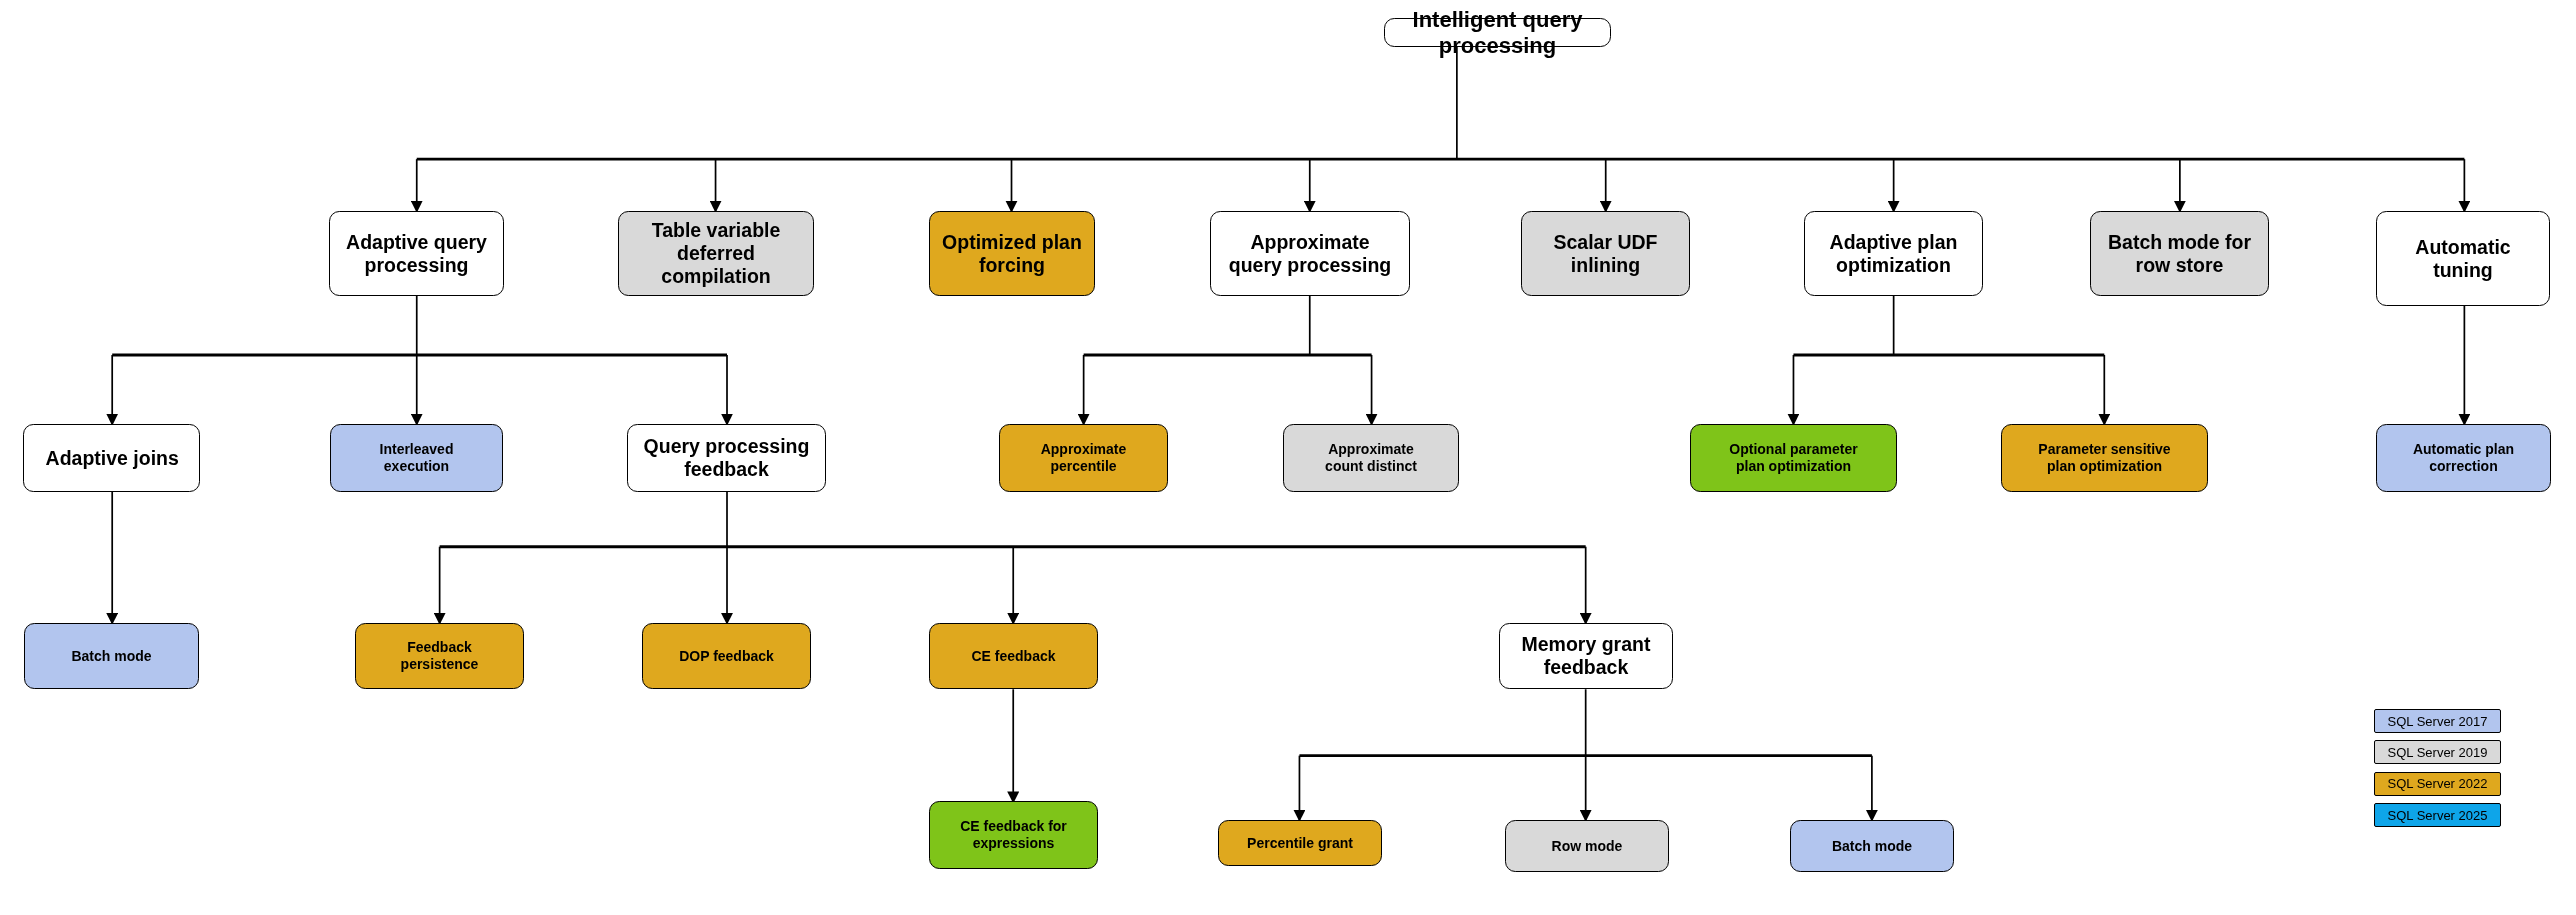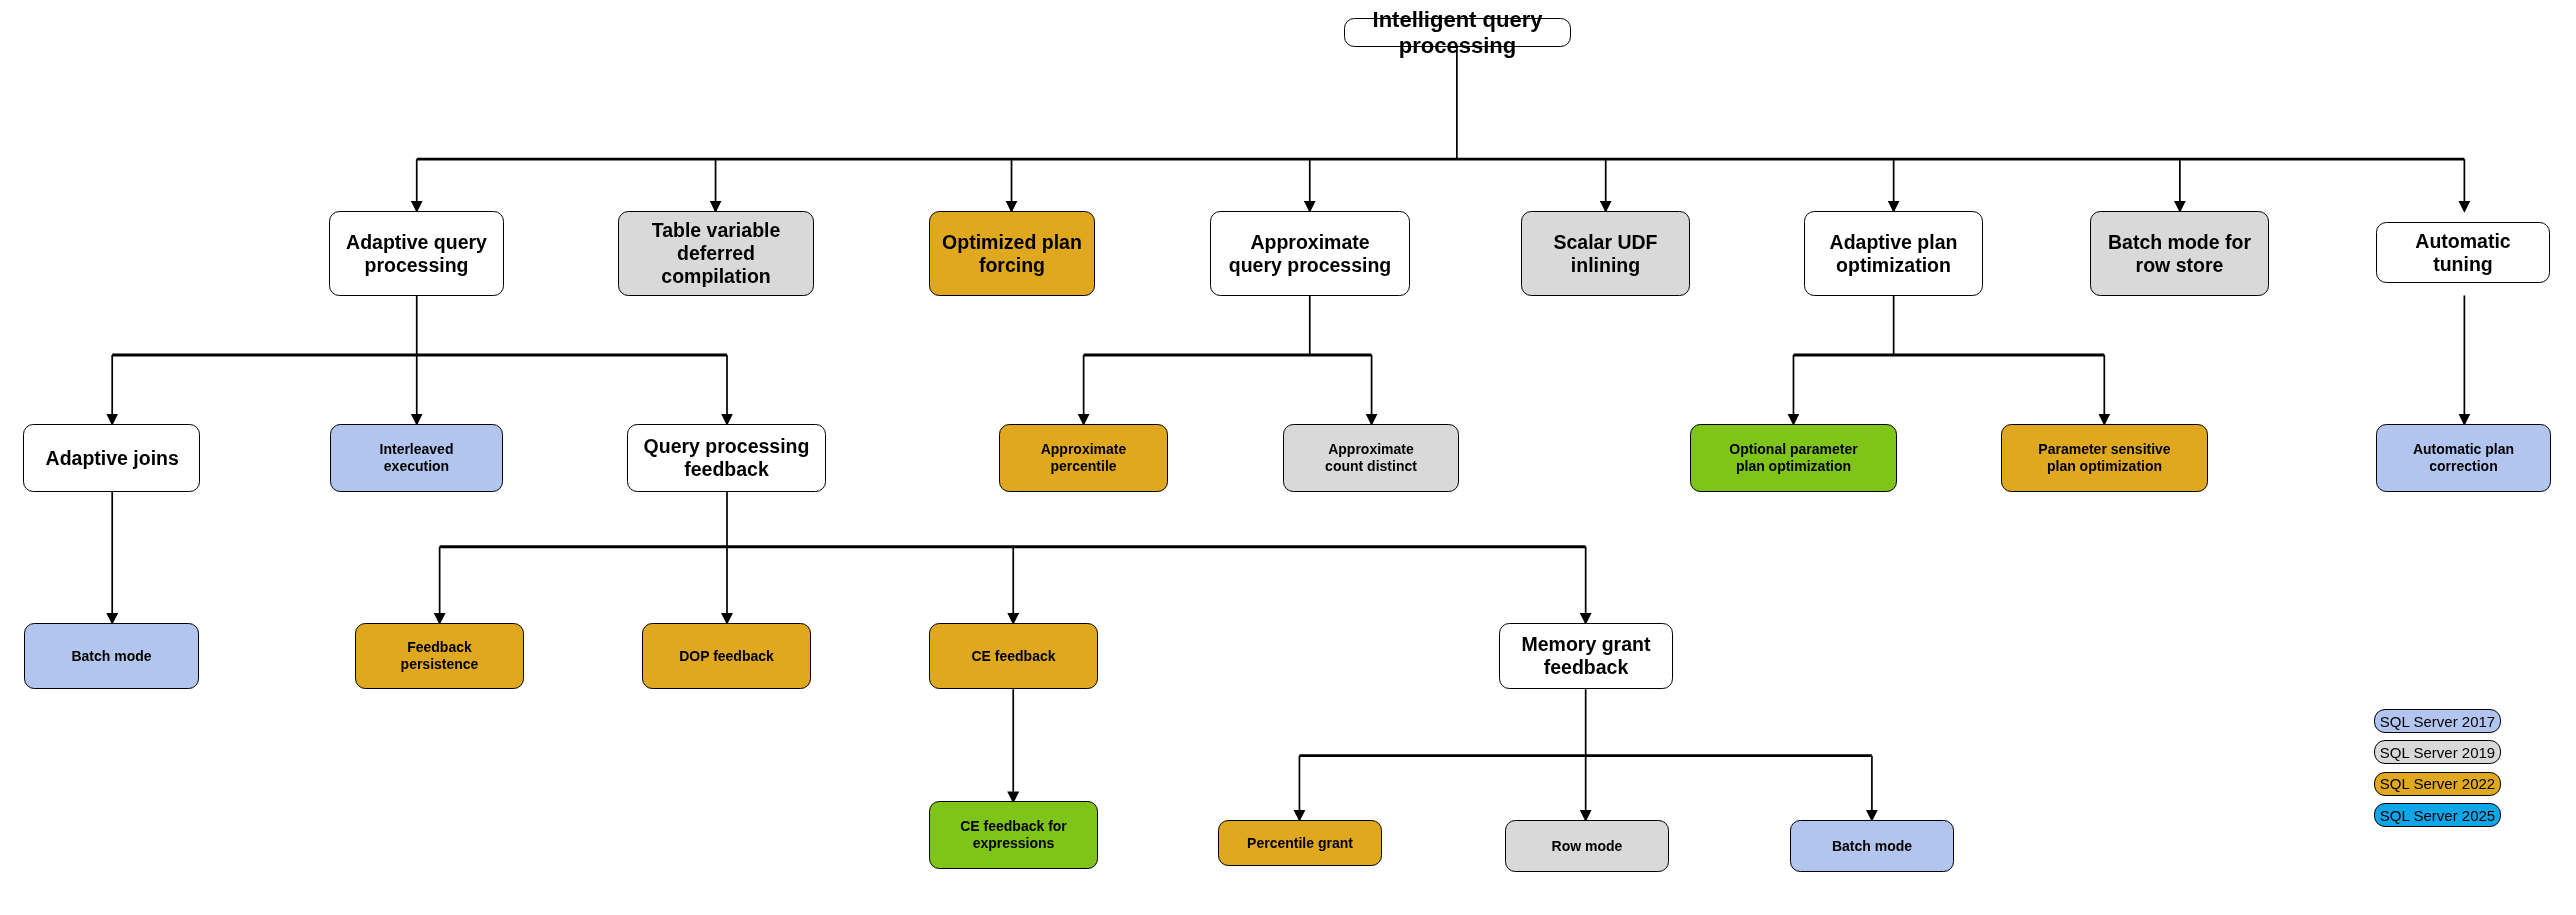--- a/index.html
+++ b/index.html
@@ -36,20 +36,21 @@
     justify-content: center;
     text-align: center;
     line-height: 1.18;
     color: #000000;
     padding: 2.3px 4.6px;
     white-space: pre-line;
   }
   .node.root {
     font-weight: bold;
     font-size: 22px;
+    margin-left: 40px;
   }
   .node.lvl2 {
     font-weight: bold;
     font-size: 19.5px;
   }
   .node.lvl3 {
     font-size: 14px;
     font-weight: bold;
   }
   .node.white  { background: #ffffff; }
@@ -64,25 +65,25 @@
     top: 709px;
     width: 127px;
     display: flex;
     flex-direction: column;
     gap: 7.4px;
   }
   .legend-item {
     box-sizing: border-box;
     height: 24px;
     border: 1.1px solid #000000;
-    border-radius: 11px;
+    border-radius: 2px;
     display: flex;
     align-items: center;
     justify-content: center;
-    font-size: 15px;
+    font-size: 13px;
     color: #000000;
   }
   .legend-item.gray   { background: #d9d9d9; }
   .legend-item.orange { background: #dfa81e; }
   .legend-item.green  { background: #0ea5e9; }
   .legend-item.blue   { background: #b2c5ee; }
 </style>
 </head>
 <body>
 
@@ -163,21 +164,21 @@
 
   <div class="node lvl2 gray" style="left:1521px; top:211px; width:169px; height:85px;">Scalar UDF
 inlining</div>
 
   <div class="node lvl2 white" style="left:1804px; top:211px; width:179px; height:85px;">Adaptive plan
 optimization</div>
 
   <div class="node lvl2 gray" style="left:2090px; top:211px; width:179px; height:85px;">Batch mode for
 row store</div>
 
-  <div class="node lvl2 white" style="left:2376px; top:211px; width:174px; height:61px;margin-top:11px;">Automatic
+  <div class="node lvl2 white" style="left:2376px; top:211px; width:174px; height:95px;">Automatic
 tuning</div>
 
   <div class="node lvl2 white" style="left:23px; top:424px; width:177px; height:68px;padding-left:6px;">Adaptive joins</div>
 
   <div class="node lvl3 blue" style="left:330px; top:424px; width:173px; height:68px;">Interleaved
 execution</div>
 
   <div class="node lvl2 white" style="left:627px; top:424px; width:199px; height:68px;">Query processing
 feedback</div>
 

